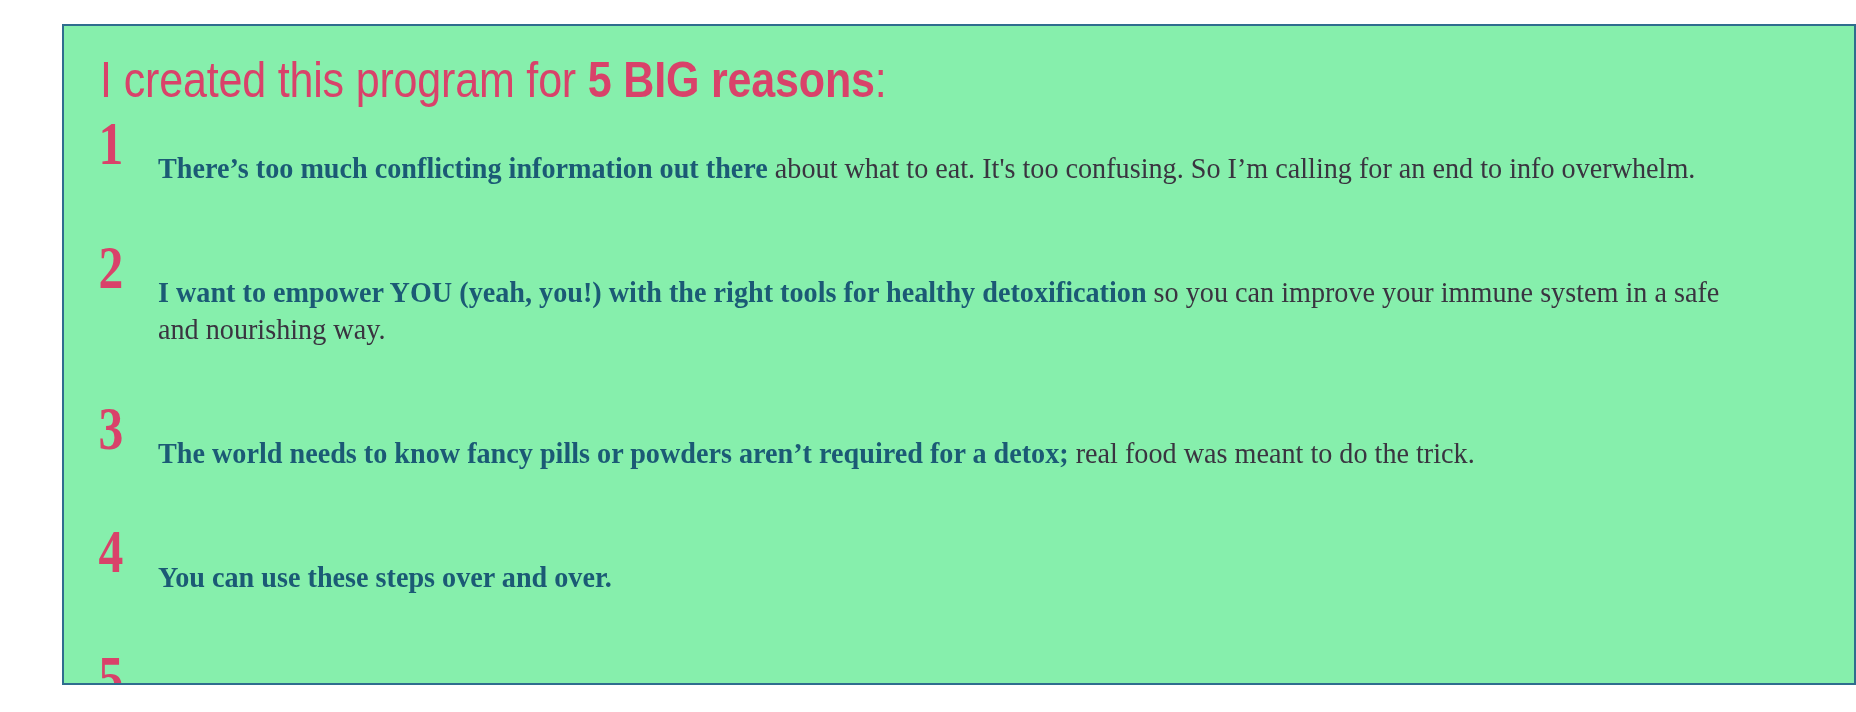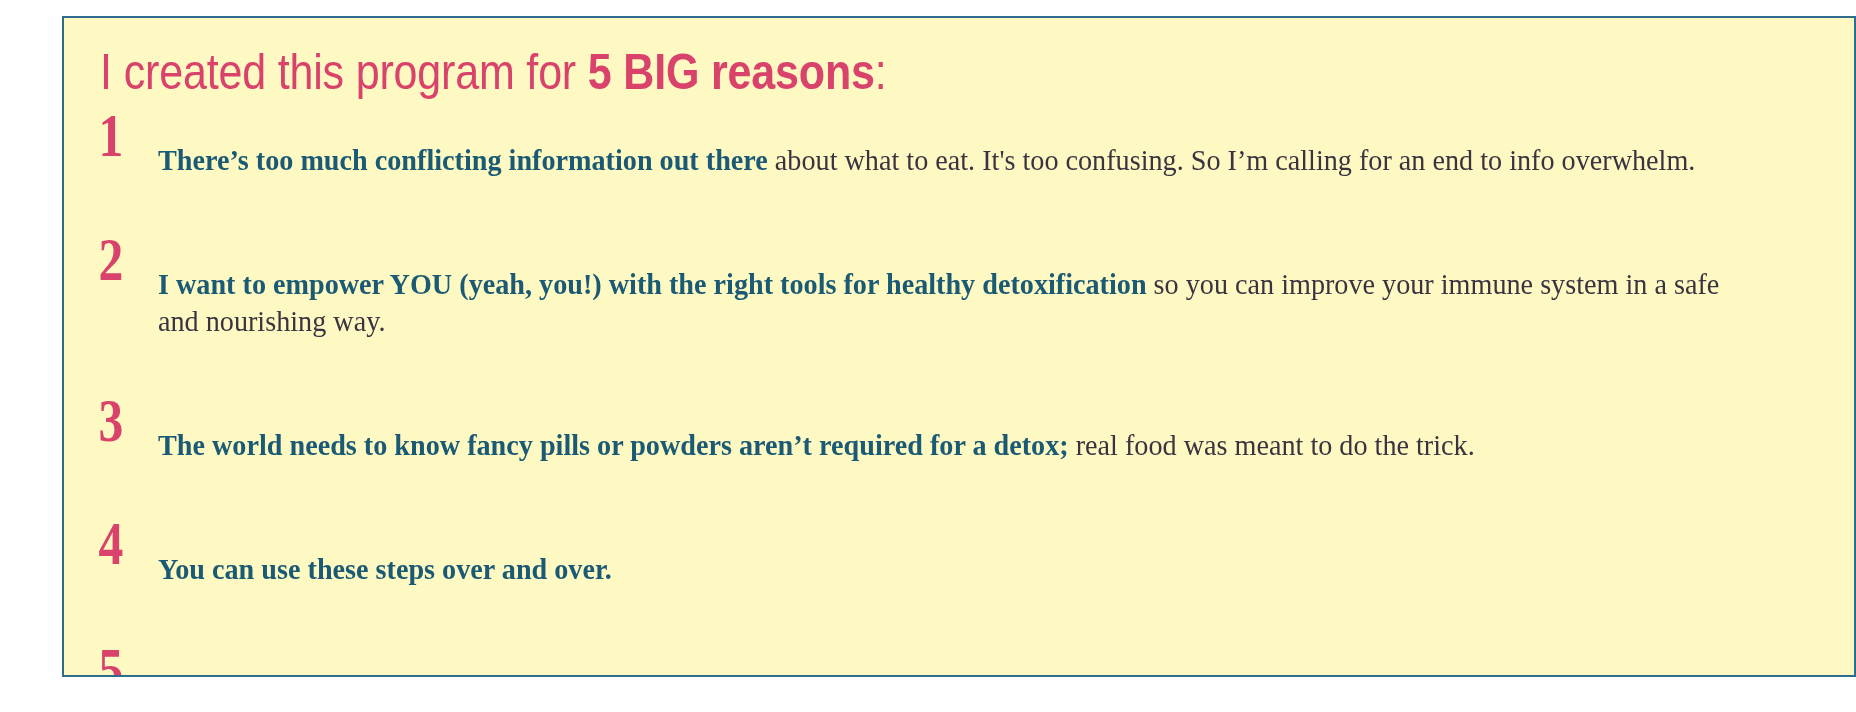--- a/index.html
+++ b/index.html
@@ -10,26 +10,26 @@
     width: 1856px;
     height: 712px;
     background: #ffffff;
     font-family: "Liberation Serif", "DejaVu Serif", serif;
     overflow: hidden;
   }
 
   #card {
     position: absolute;
     left: 62px;
-    top: 16px;
+    top: 24px;
     width: 1794px;
     height: 661px;
     box-sizing: border-box;
     border: 2px solid #2f6d8e;
-    background: #fef9c3;
+    background: #86efac;
     overflow: hidden;
   }
 
   
   .heading {
     margin: 0;
     padding: 26px 0 6px 42px;
     color: #d9426a;
     font-family: "Liberation Sans", "DejaVu Sans", sans-serif;
     font-size: 50px;

